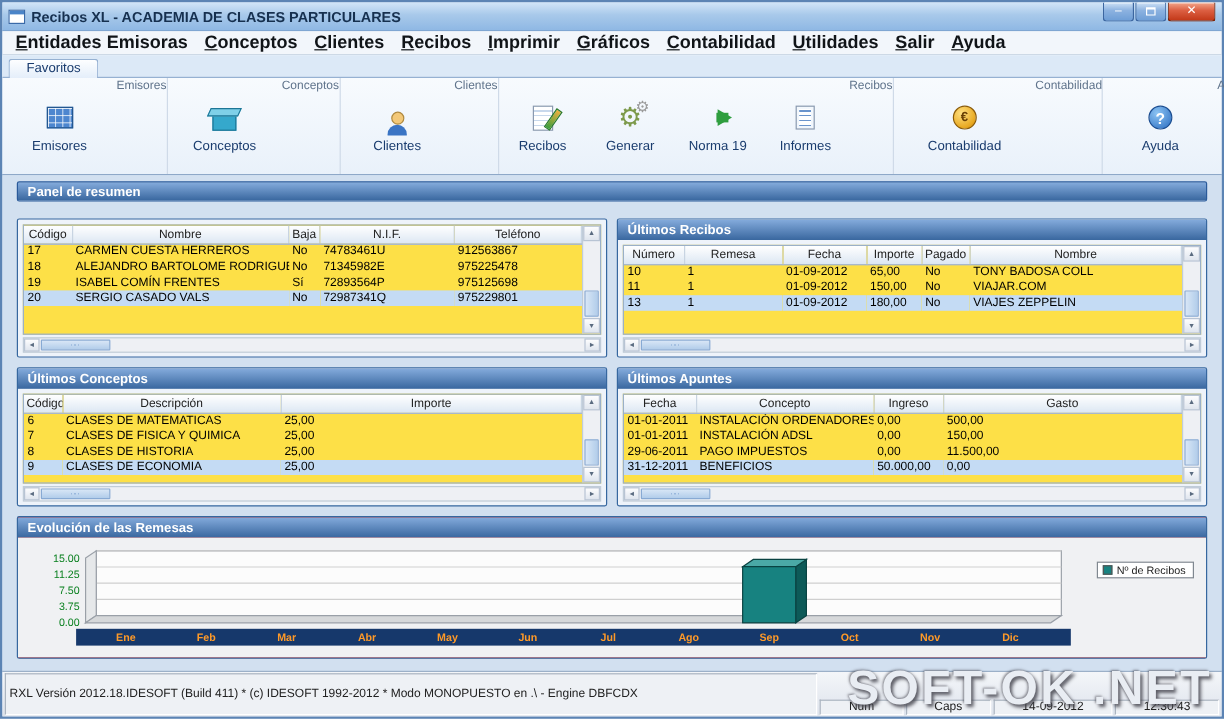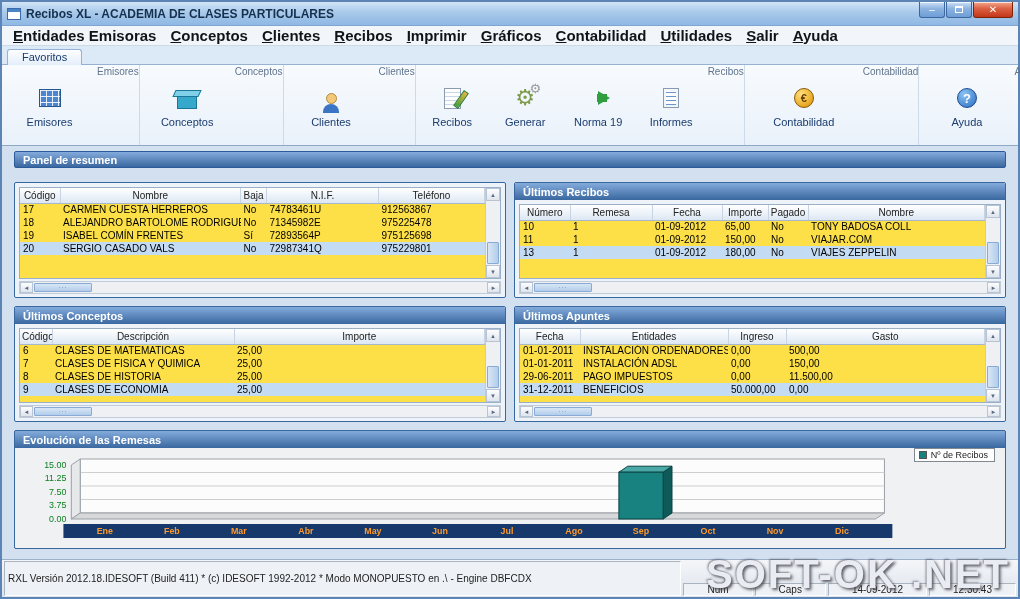--- a/index.html
+++ b/index.html
@@ -115,21 +115,21 @@
   .hs-thumb::after { content:""; position:absolute; left:50%; top:3px; bottom:3px; width:7px; margin-left:-4px;
     background:repeating-linear-gradient(90deg,#8fb0d8 0 1px,transparent 1px 3px); }
   .hs-spacer { flex:1; }
 
   
   .chart-panel { margin-top:8px; border:1px solid #36679f; border-radius:2px; background:#b91c1c;
                  display:flex; flex-direction:column; overflow:hidden; }
   .chart-panel .panel-header { flex:0 0 17px; }
   .chart-body { position:relative; height:100px; background:#f0f1f3; padding:1px; }
   .chart-canvas { width:100%; height:96px; }
-  .legend { position:absolute; right:10px; top:0; background:#fff; border:1px solid #808890;
+  .legend { position:absolute; right:10px; top:20px; background:#fff; border:1px solid #808890;
             padding:1px 6px 1px 4px; font-size:9px; color:#222; display:flex; align-items:center; gap:4px; }
   .swatch { width:8px; height:8px; border:1px solid #555; }
 
   
   .statusbar { flex:0 0 20px; margin-top:auto; background:linear-gradient(#f4f6f9,#dde3ec);
                border-top:1px solid #9cb0c8; display:flex; align-items:stretch; gap:2px;
                padding:1px 2px; font-size:10px; color:#222; }
   .sb-info { flex:1; display:flex; align-items:center; padding:0 3px; white-space:nowrap; overflow:hidden;
              border:1px solid; border-color:#aab4c0 #fff #fff #aab4c0; background:#eef1f5; }
   .sb-cell { display:flex; align-items:center; justify-content:center; padding:0 23px; min-width:32px;
@@ -480,21 +480,21 @@
                 <table class="grid">
                   <colgroup>
                     <col style="width:60px">
                     <col style="width:148px">
                     <col style="width:58px">
                     <col>
                   </colgroup>
                   <thead>
                     <tr>
                       <th>Fecha</th>
-                      <th>Entidades</th>
+                      <th>Concepto</th>
                       <th>Ingreso</th>
                       <th>Gasto</th>
                     </tr>
                   </thead>
                   <tbody>
                     <tr>
                       <td>01-01-2011</td>
                       <td>INSTALACIÓN ORDENADORES</td>
                       <td>0,00</td>
                       <td>500,00</td>

